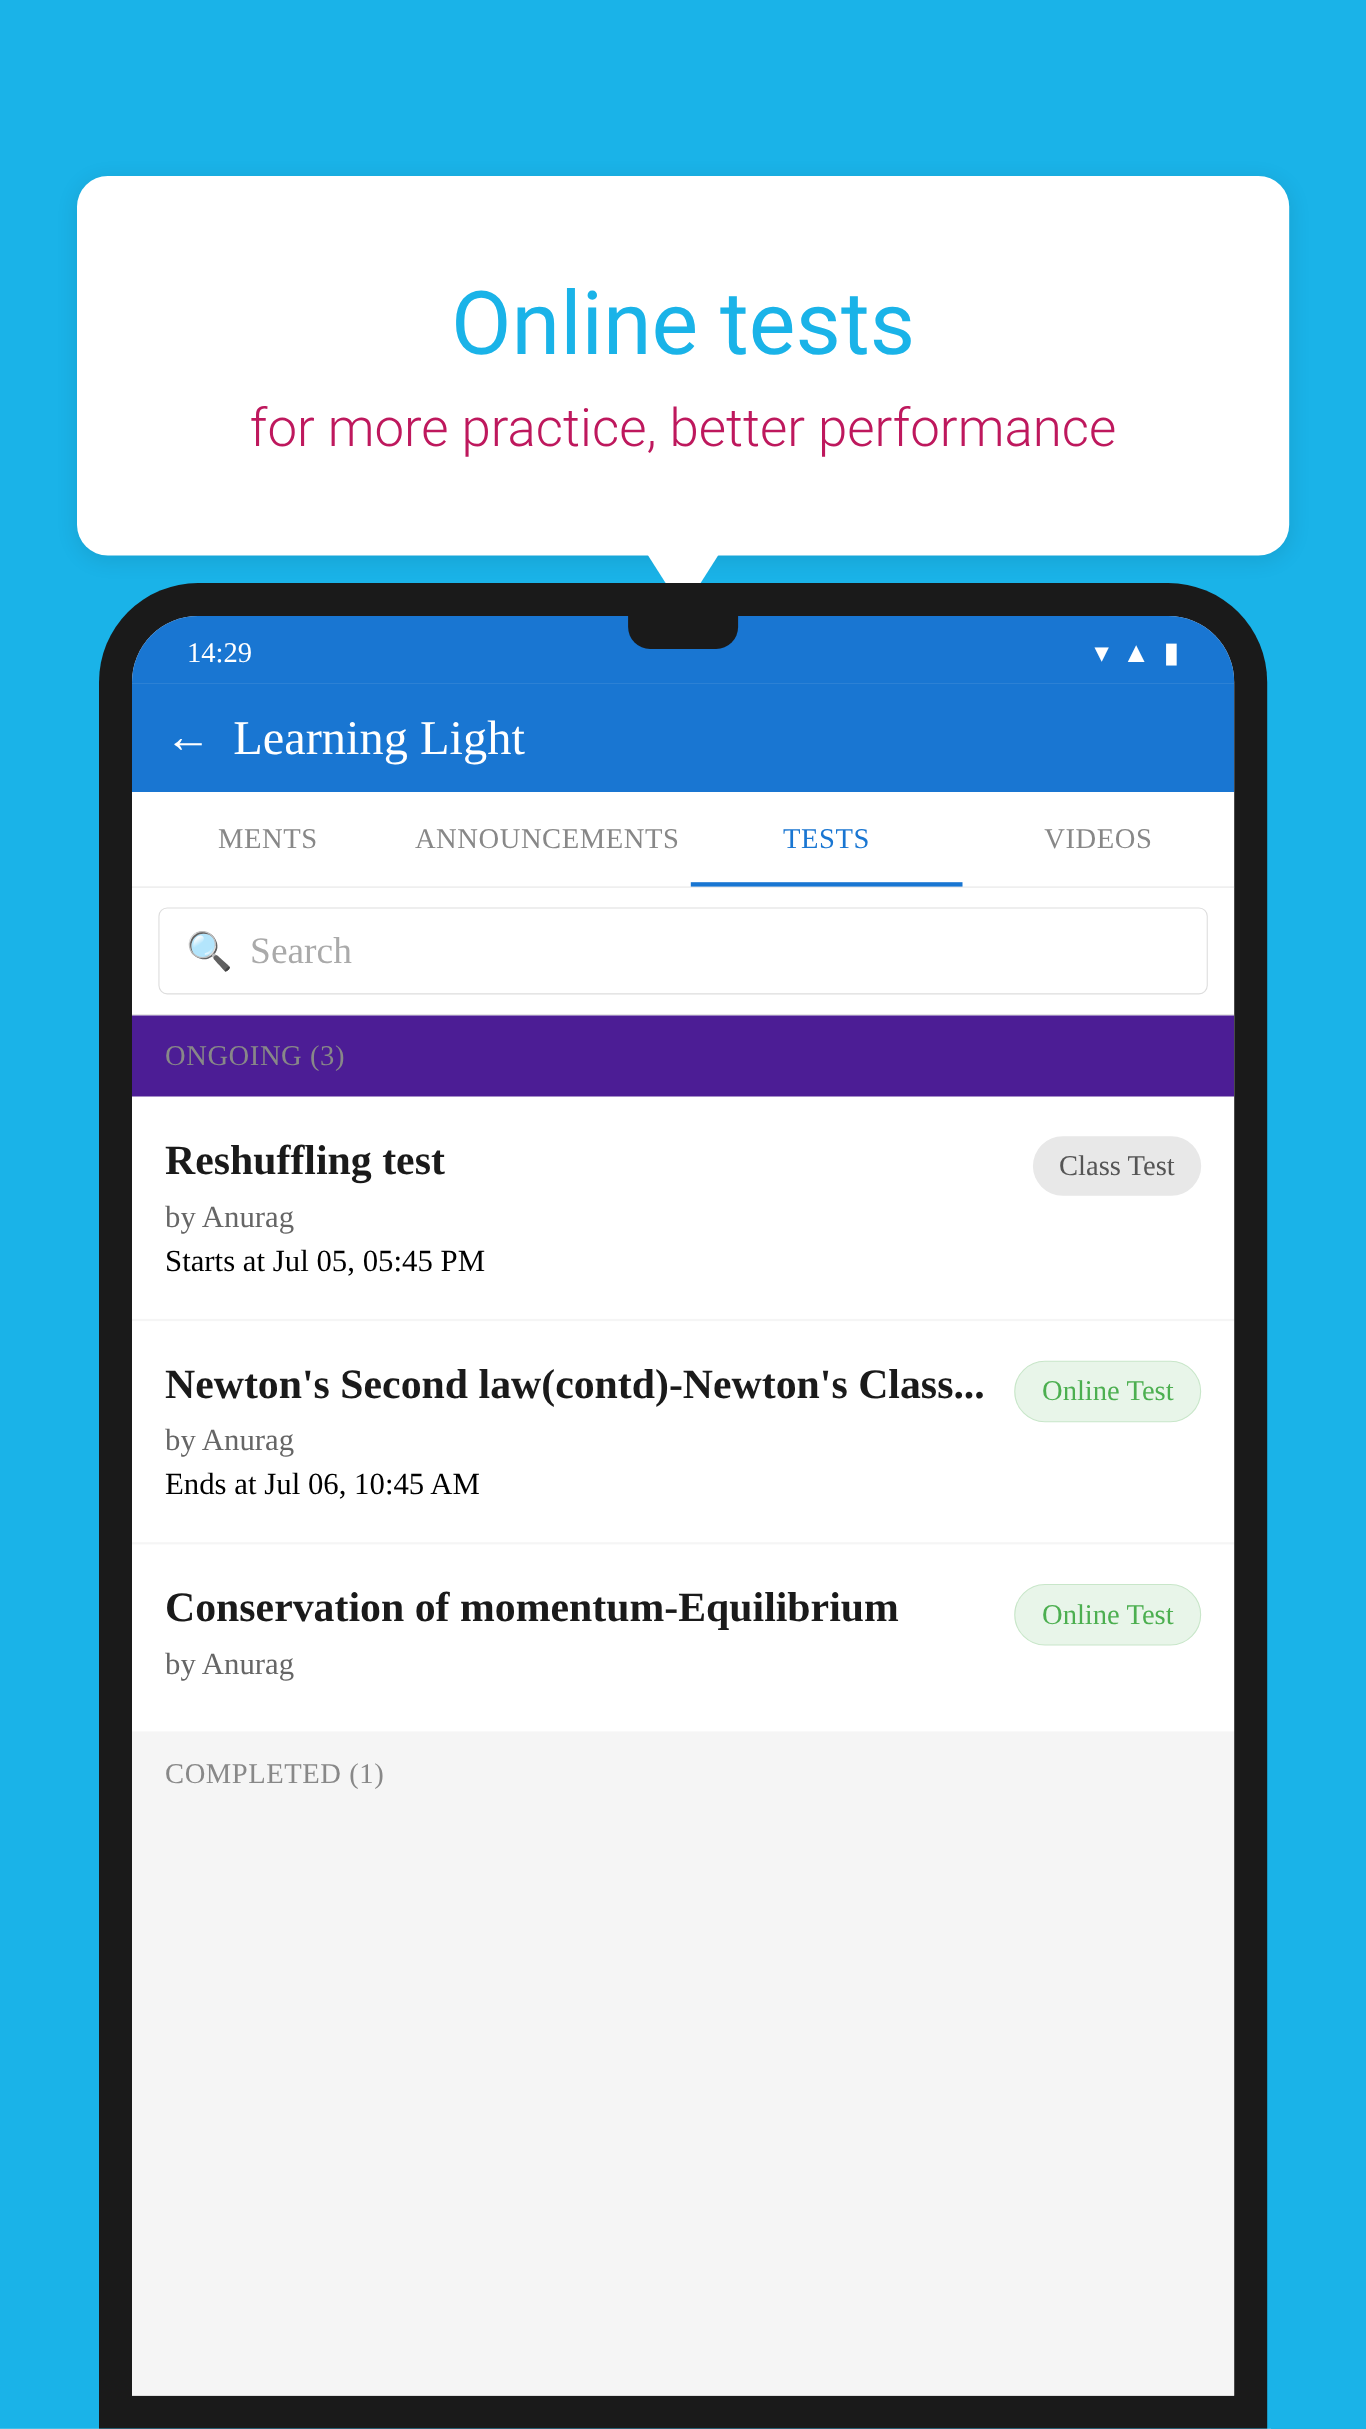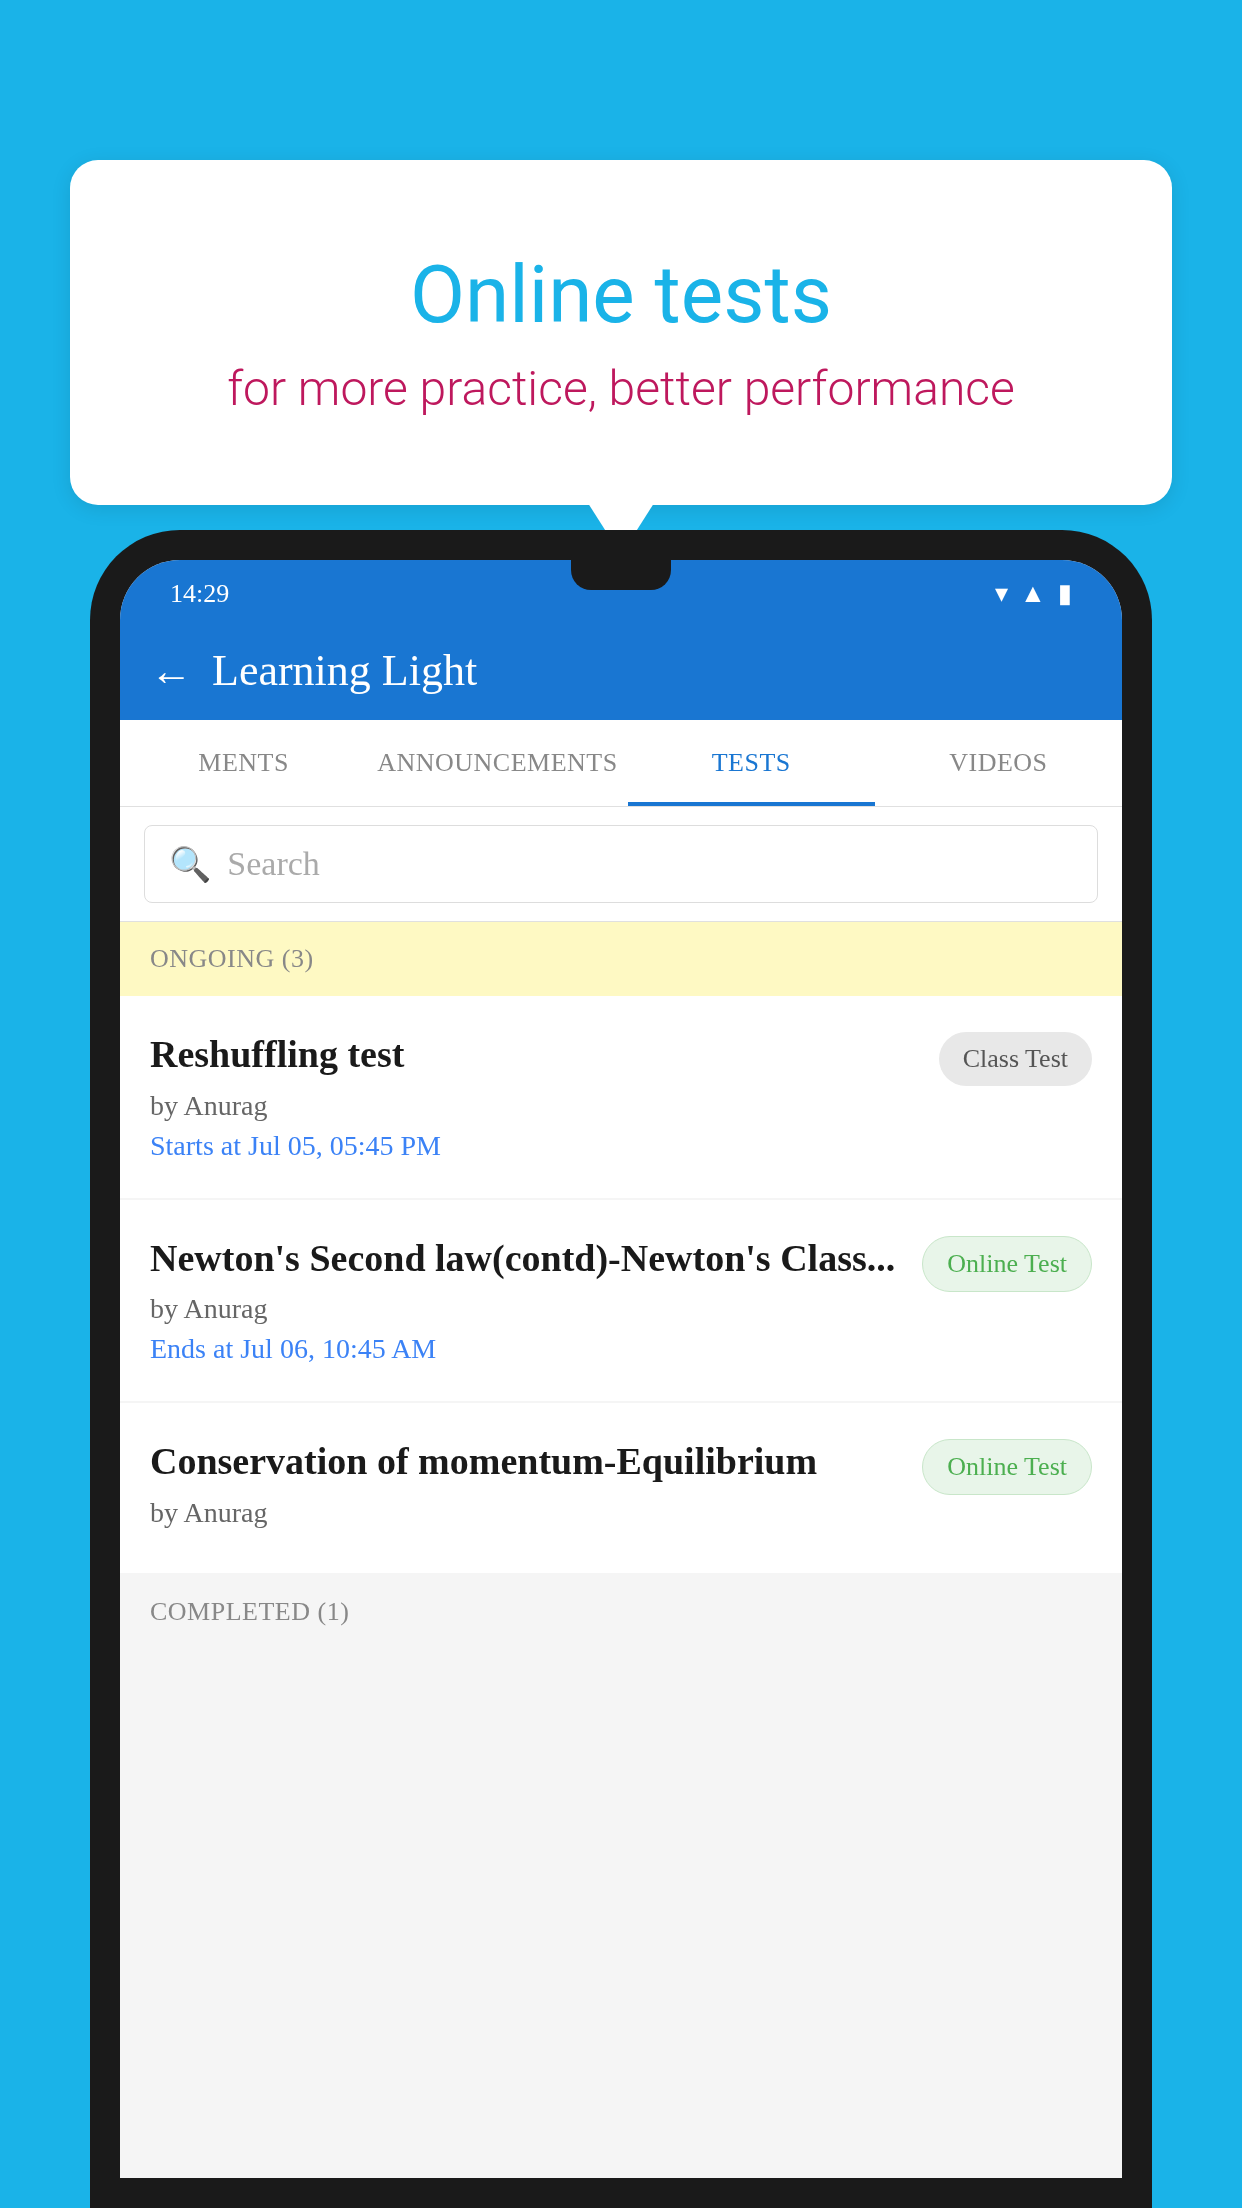--- a/index.html
+++ b/index.html
@@ -200,21 +200,21 @@
       overflow: hidden;
       background: #f5f5f5;
     }
 
     .section-header {
       padding: 22px 30px;
       font-size: 26px;
       color: #888;
       font-weight: 500;
       letter-spacing: 0.5px;
-      background: #fef9c3;
+      background: #4c1d95;
     }
 
     
     .test-card {
       background: white;
       margin-bottom: 2px;
       padding: 36px 30px;
       display: flex;
       justify-content: space-between;
       align-items: flex-start;
@@ -234,21 +234,21 @@
     }
 
     .test-by {
       font-size: 28px;
       color: #666;
       margin-bottom: 8px;
     }
 
     .test-date {
       font-size: 28px;
-      color: #3b82f6;
+      color: #000000;
     }
 
     .badge {
       padding: 12px 24px;
       border-radius: 30px;
       font-size: 26px;
       font-weight: 500;
       white-space: nowrap;
       flex-shrink: 0;
     }

